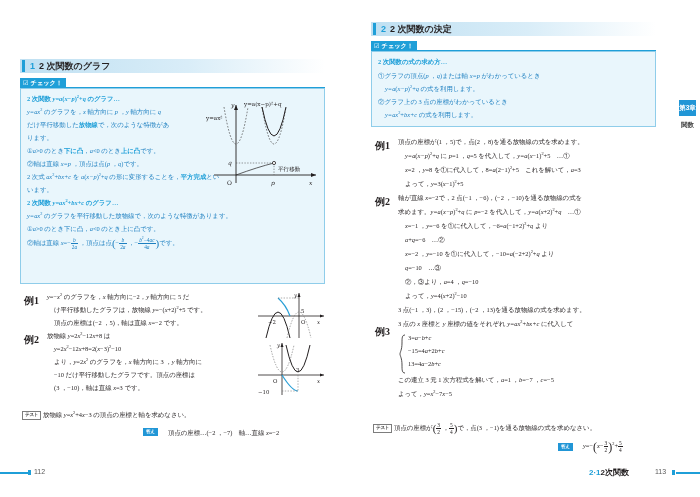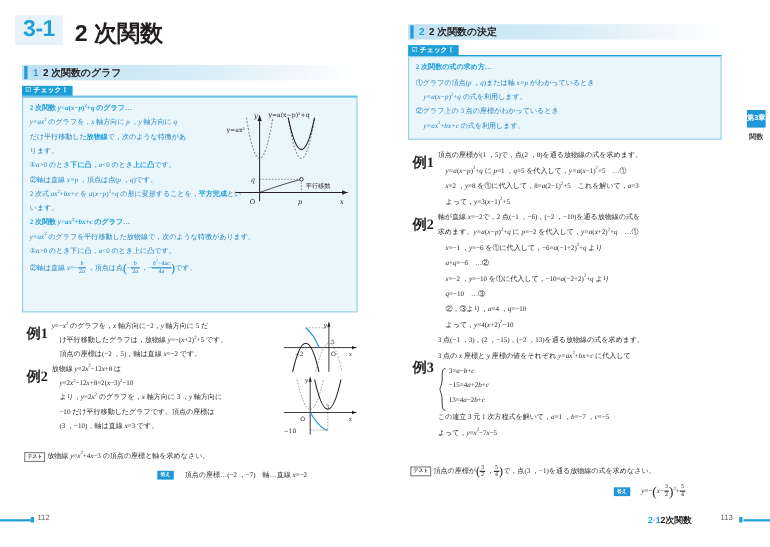--- a/index.html
+++ b/index.html
@@ -58,21 +58,21 @@
     position:absolute;box-sizing:border-box;
     border:1px solid #8fcdea;background:#e9f6fc;
   }
   .chk-lead{color:#1f9fd8;font-weight:bold;}
 
   
   .line{position:absolute;white-space:nowrap;font-size:6.4px;line-height:1;color:#231f20;}
   .lineb{position:absolute;white-space:nowrap;font-size:6.4px;line-height:1;color:#1c7fc0;}
   .ex-label{
     position:absolute;font-family:"Liberation Serif","DejaVu Serif",serif;
-    font-weight:bold;font-size:13px;color:#231f20;white-space:nowrap;
+    font-weight:bold;font-size:10px;color:#231f20;white-space:nowrap;
   }
   i.v{font-style:italic;}
   .hl{color:#1f9fd8;font-weight:bold;}
   sup{font-size:68%;vertical-align:super;line-height:0;}
   .frac{display:inline-block;vertical-align:middle;text-align:center;font-size:5.4px;line-height:1.15;}
   .frac .num{display:block;border-bottom:1px solid #231f20;padding:0 1px;}
   .frac .den{display:block;padding:0 1px;}
   .frac.b .num{border-bottom-color:#1c7fc0;}
 
   
@@ -122,26 +122,20 @@
 
 <div class="page">
 
   <div class="topbar"></div>
   <div class="topbar-white"></div>
   <div class="topbar-white2"></div>
 
   <div class="sheet-left"></div>
   <div class="sheet-right"></div>
 
-  <div class="chap-wrap">
-    <span class="chap-num-box">
-      <span class="chap-num">3-1</span>
-    </span>
-    <span class="chap-title">2 次関数</span>
-  </div>
 
   <div class="sec-bar" style="left:20px;top:59px;width:305px;">
     <span class="sec-accent"></span>
     <span class="sec-num">1</span>
     <span class="sec-name">2 次関数のグラフ</span>
   </div>
 
   <div class="check-tab" style="left:20px;top:78px;">
     <span>☑</span>
     <span>チェック！</span>

